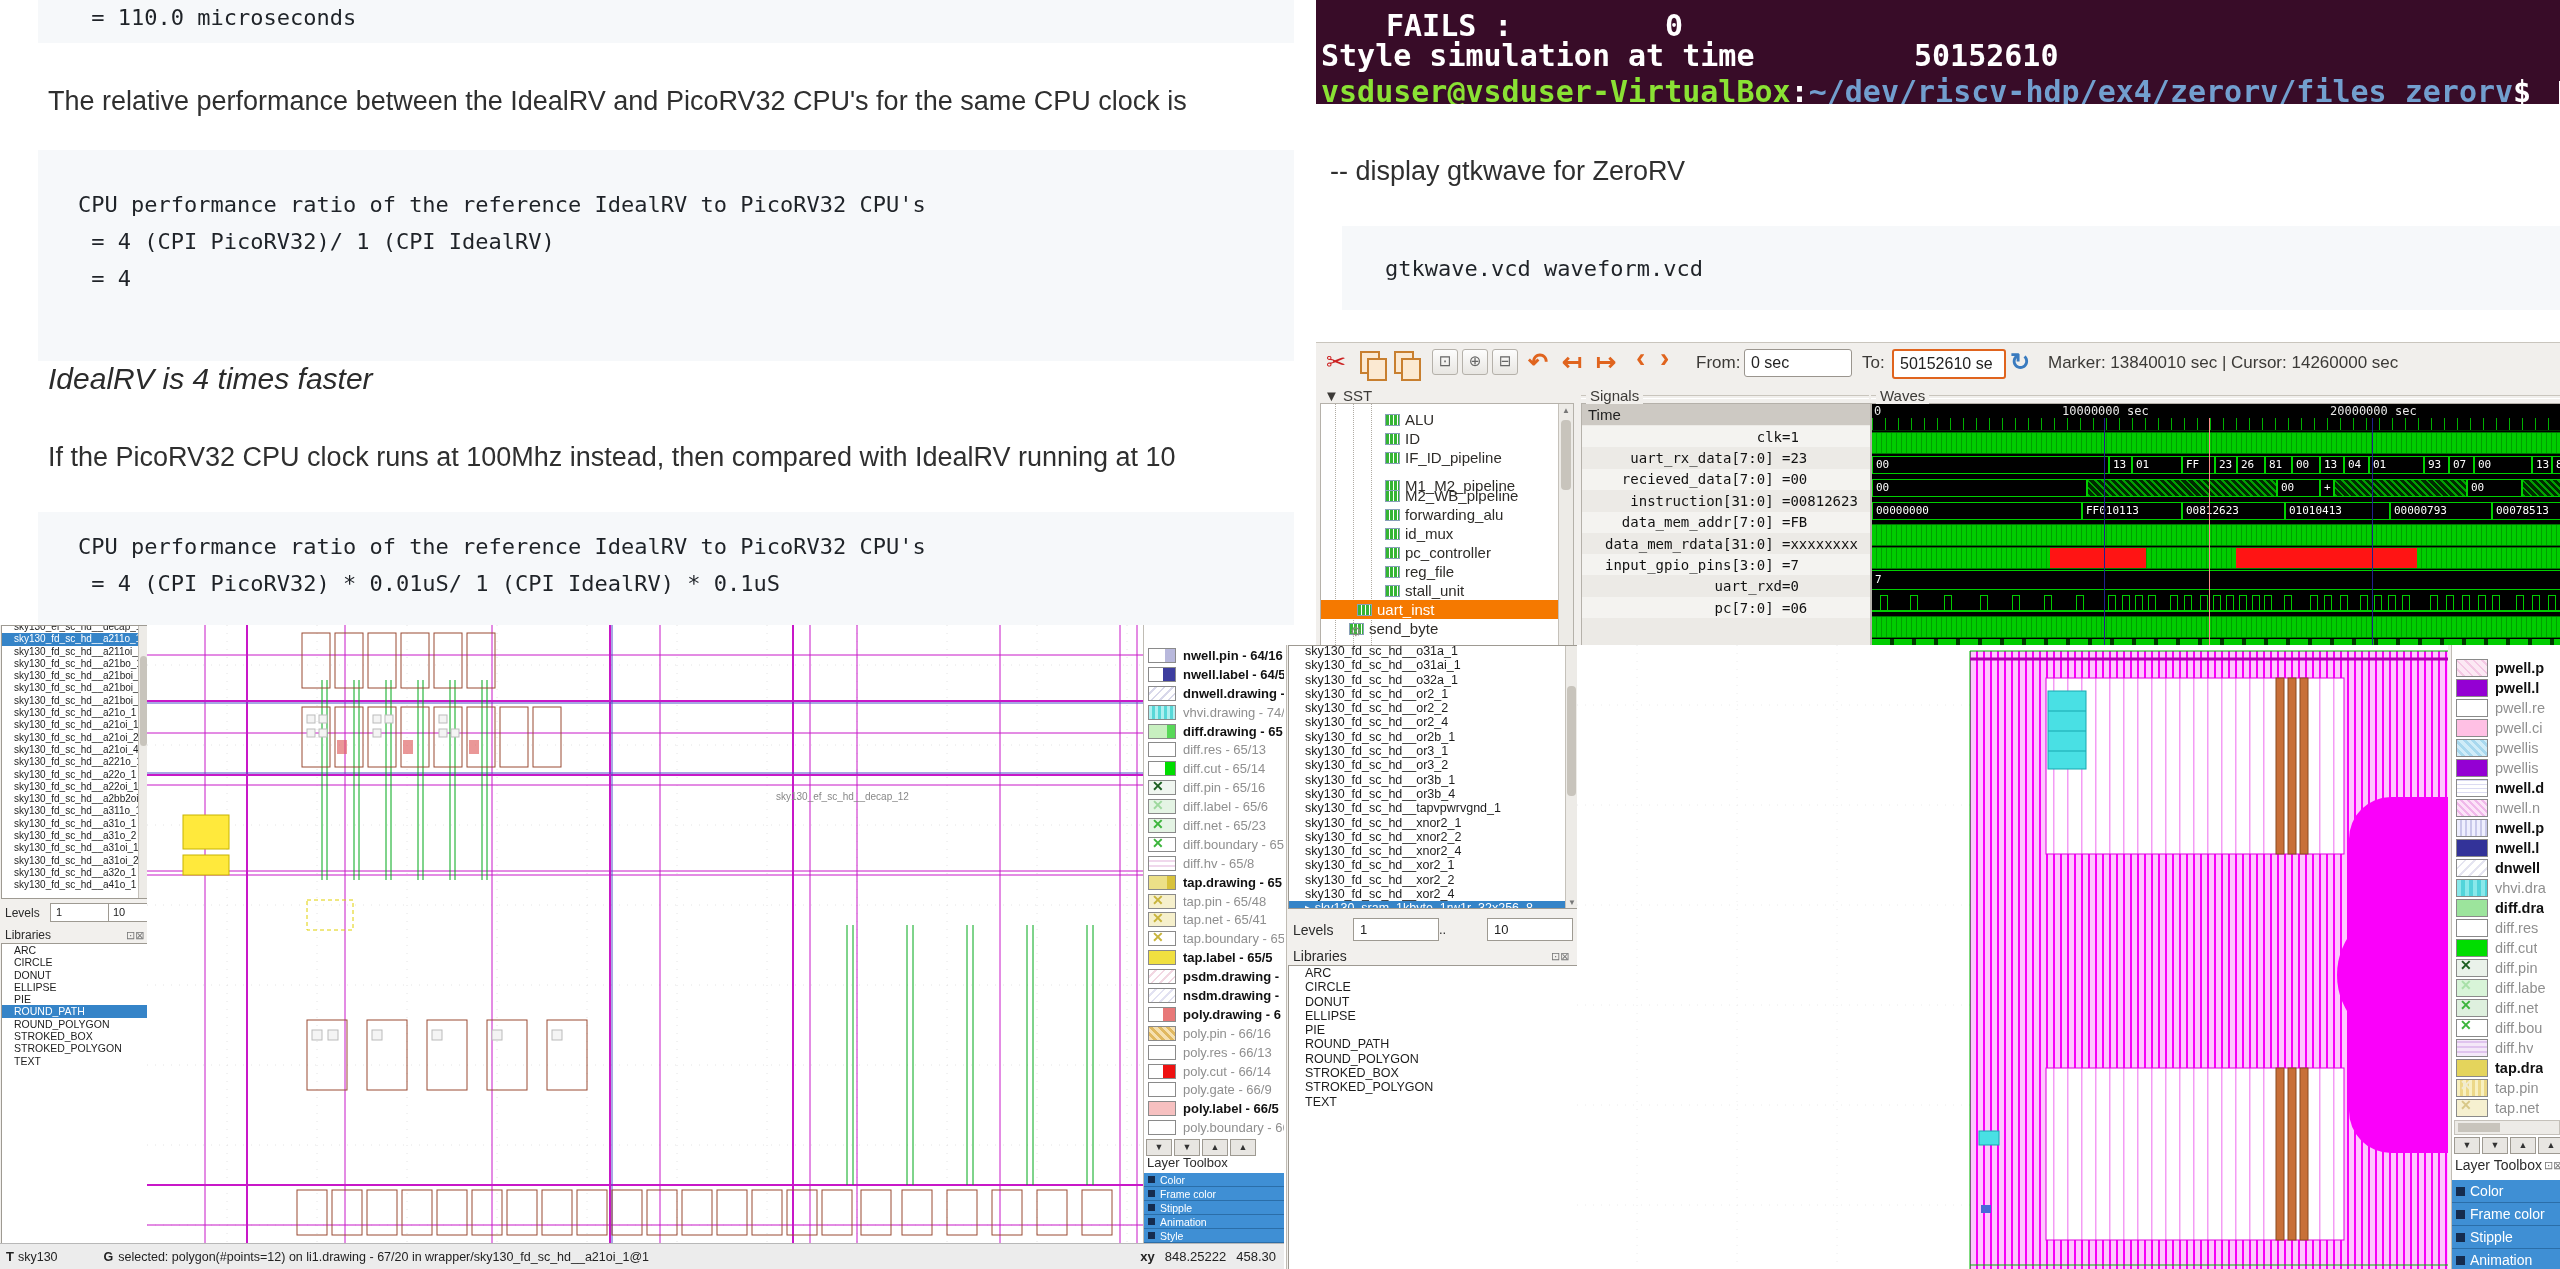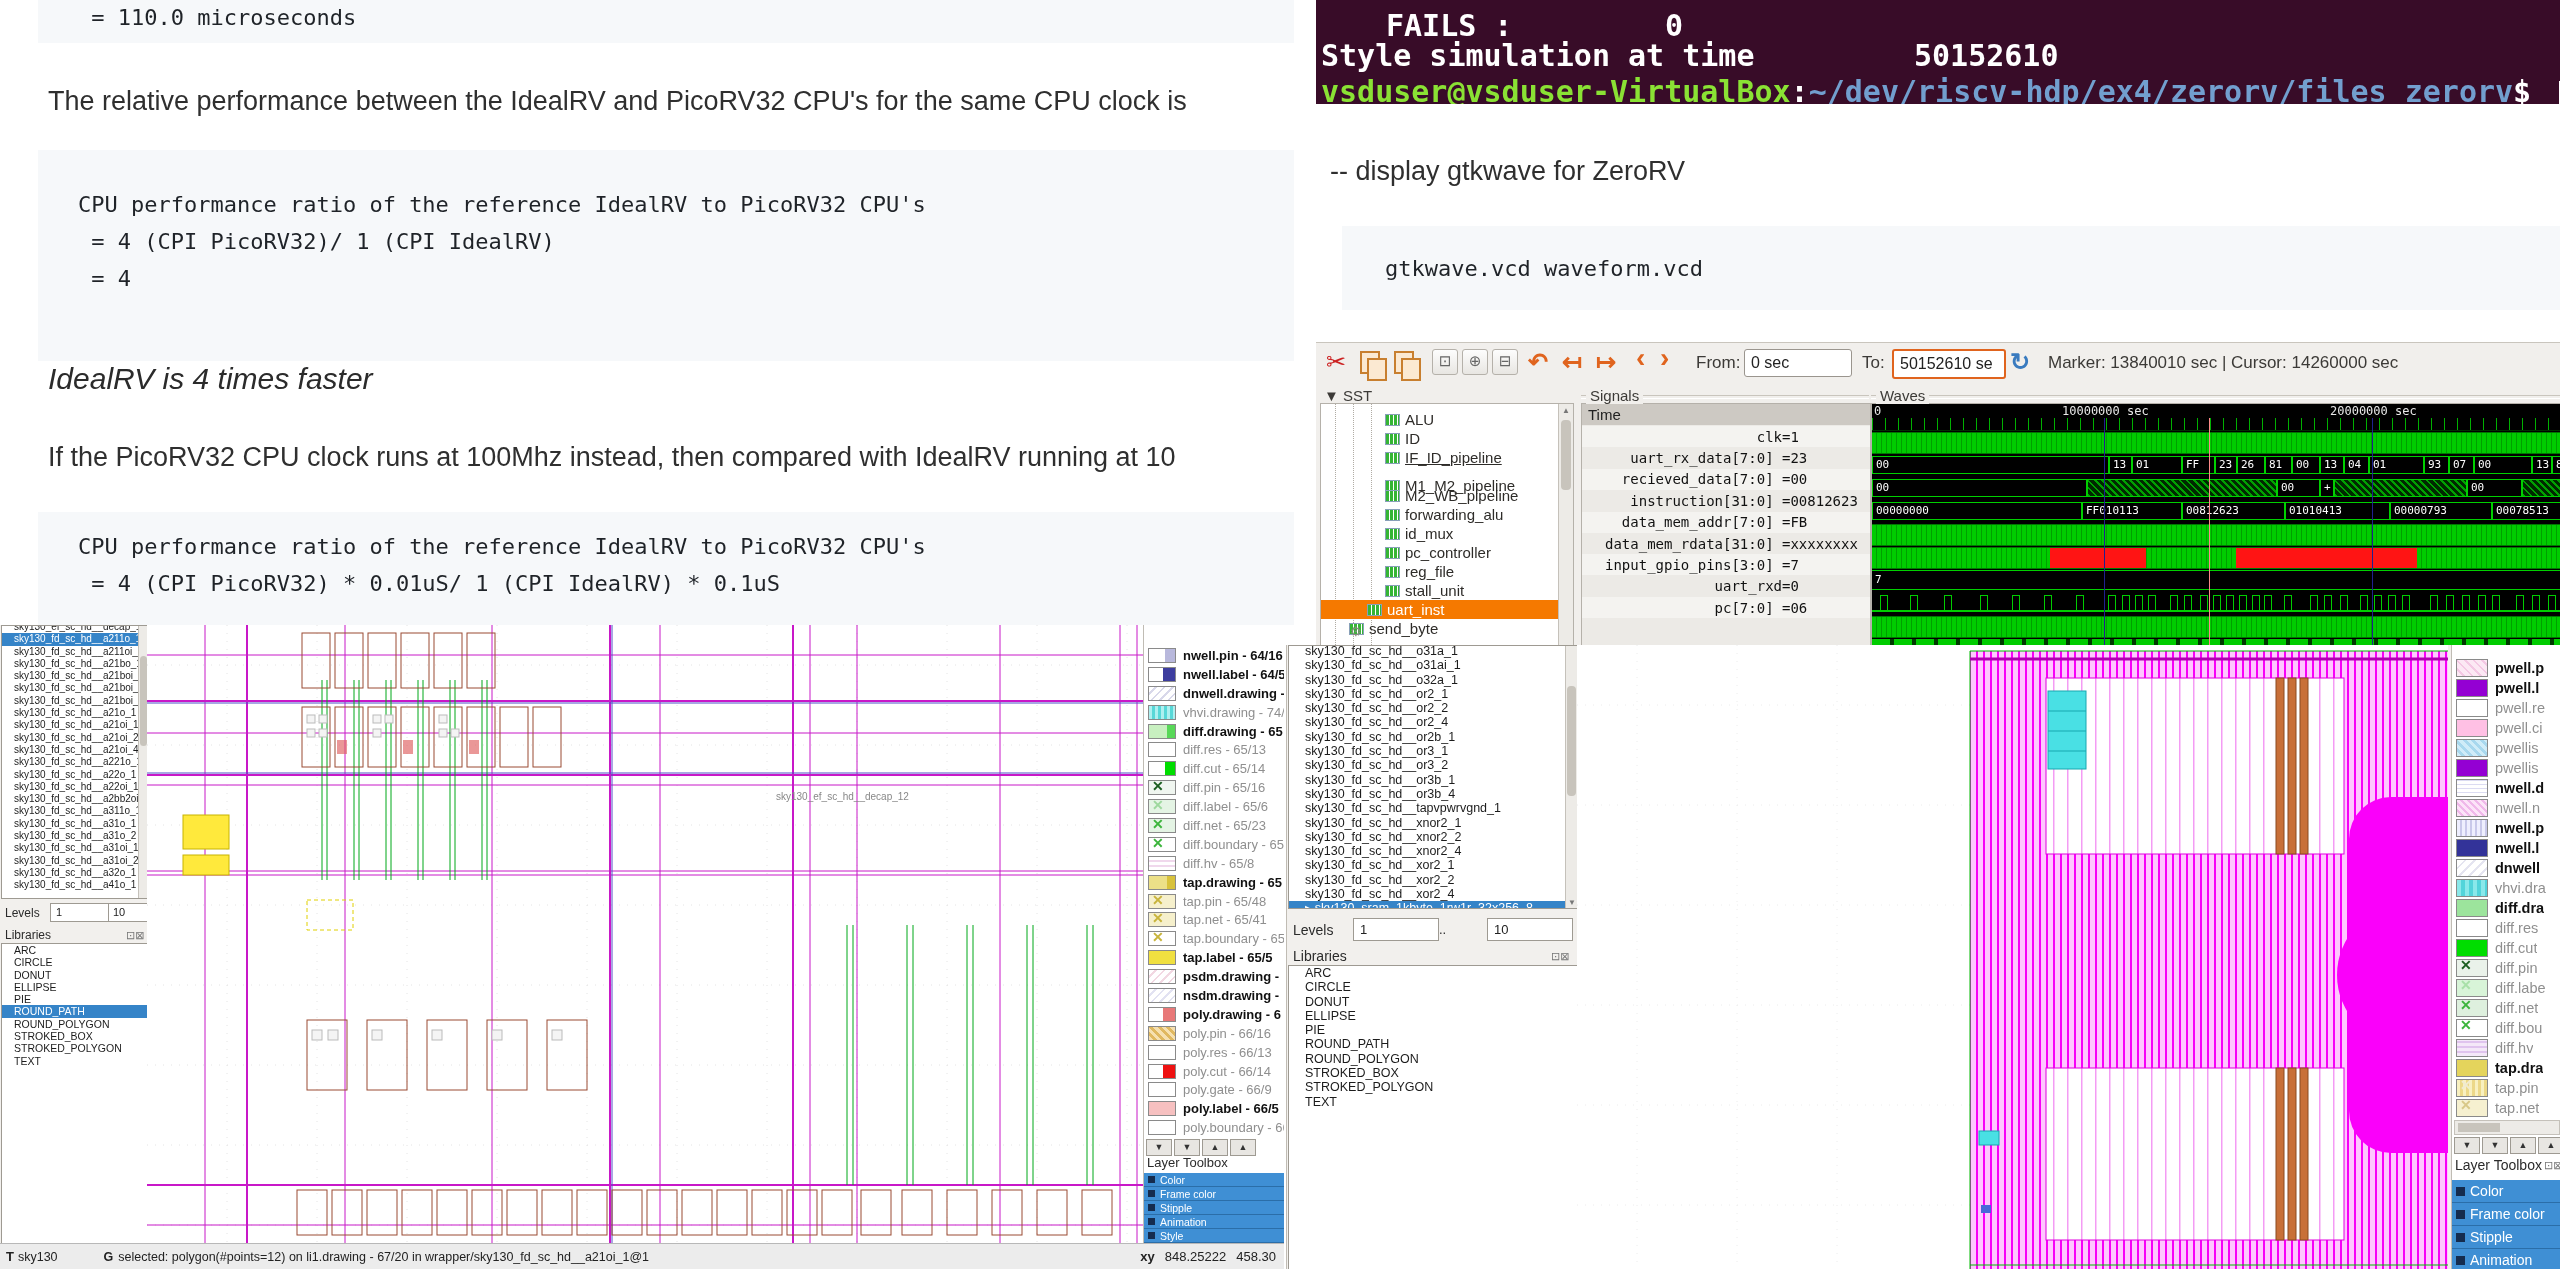--- a/index.html
+++ b/index.html
@@ -177,21 +177,21 @@
           <div class="trow" style="top: 6px; padding-left: 64px;">
             <span class="mod"></span>
             <span>ALU</span>
           </div>
 
           <div class="trow" style="top: 25px; padding-left: 64px;">
             <span class="mod"></span>
             <span>ID</span>
           </div>
 
-          <div class="trow" style="top: 44px; padding-left: 64px; text-decoration: underline;">
+          <div class="trow" style="top: 44px; padding-left: 64px;">
             <span class="mod"></span>
             <span>IF_ID_pipeline</span>
           </div>
 
           <div class="trow" style="top: 72px; padding-left: 64px;">
             <span class="mod"></span>
             <span>M1_M2_pipeline</span>
           </div>
 
           <div class="trow" style="top: 82px; padding-left: 64px;">
@@ -217,21 +217,21 @@
           <div class="trow" style="top: 158px; padding-left: 64px;">
             <span class="mod"></span>
             <span>reg_file</span>
           </div>
 
           <div class="trow" style="top: 177px; padding-left: 64px;">
             <span class="mod"></span>
             <span>stall_unit</span>
           </div>
 
-          <div class="trow sel" style="top: 196px; padding-left: 46px;">
+          <div class="trow sel" style="top: 196px; padding-left: 36px;">
             <span class="mod"></span>
             <span>uart_inst</span>
           </div>
 
           <div class="trow" style="top: 215px; padding-left: 28px;">
             <span class="mod gear"></span>
             <span>send_byte</span>
           </div>
         </div>
       <div class="sb">

